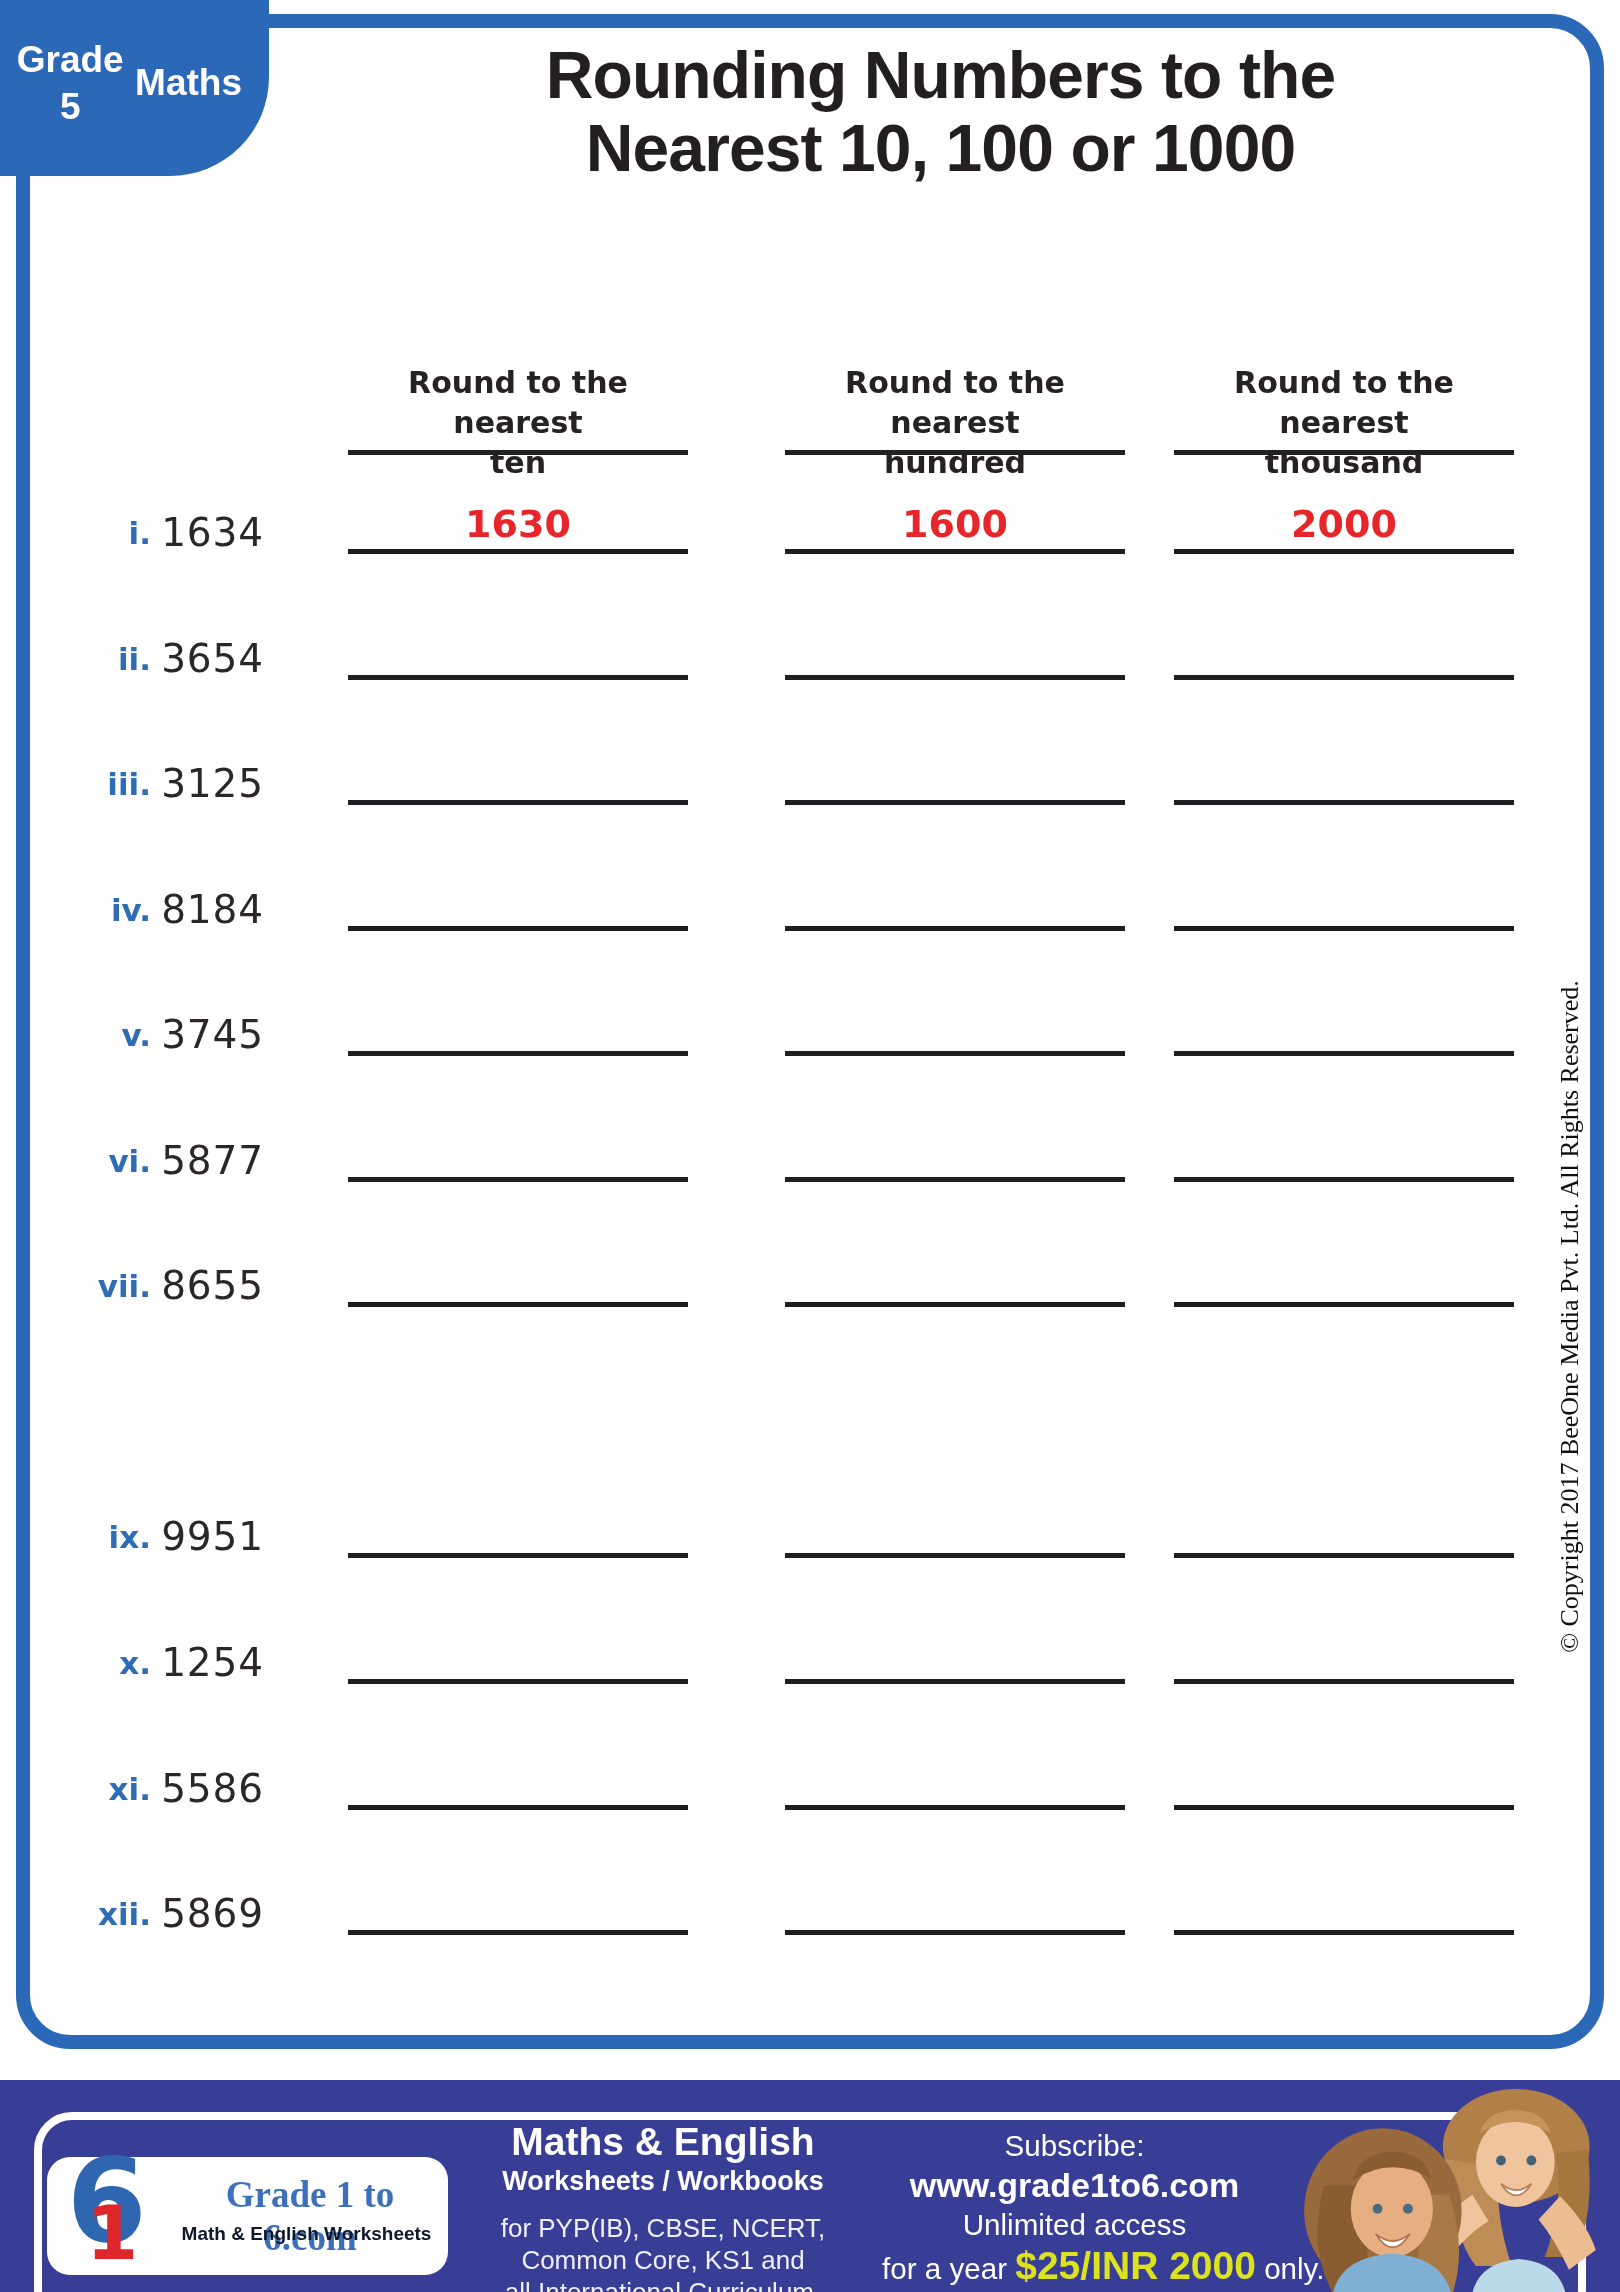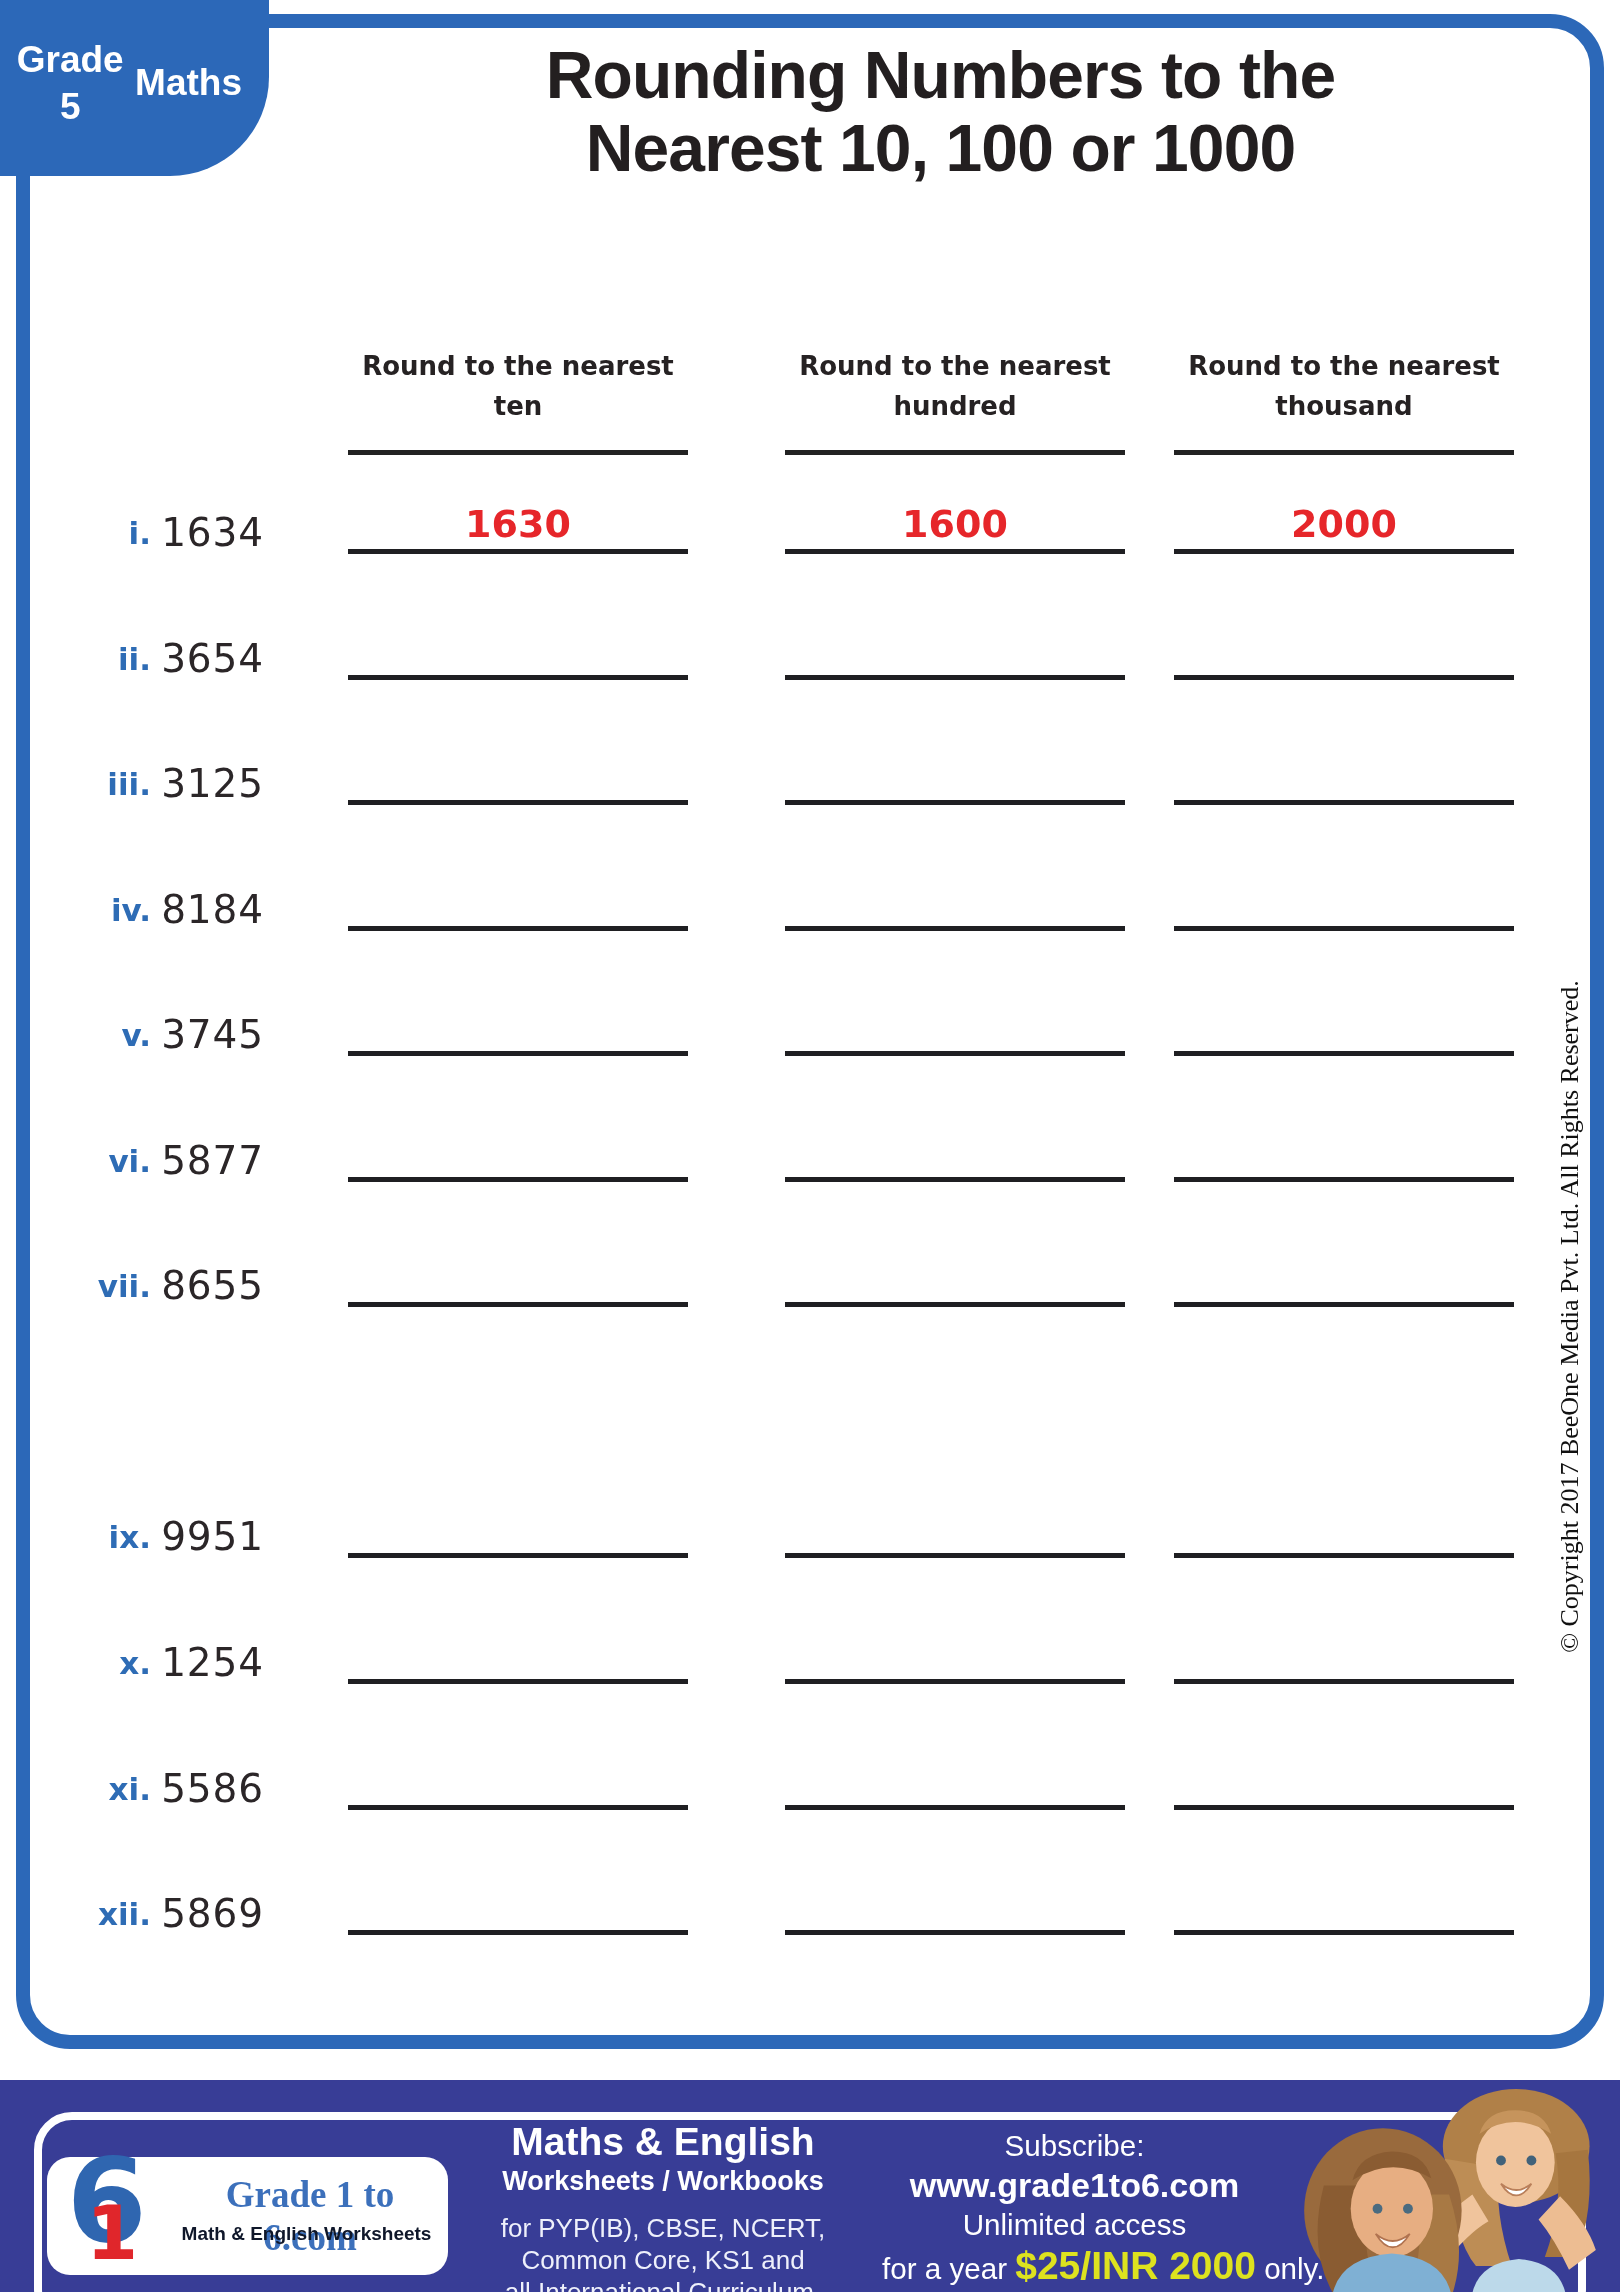--- a/index.html
+++ b/index.html
@@ -27,22 +27,22 @@
   
   .title{position:absolute;left:497px;top:39px;width:887px;z-index:2;
     text-align:center;color:var(--ink);font-weight:bold;font-size:66px;line-height:73px;
     letter-spacing:-0.9px;}
 
   
   .c0{left:348px;width:340px;}
   .c1{left:785px;width:340px;}
   .c2{left:1174px;width:340px;}
 
-  .col-head{position:absolute;top:346px;z-index:2;text-align:center;
-    font-family:"DejaVu Sans",sans-serif;font-weight:bold;font-size:26px;
+  .col-head{position:absolute;top:363px;z-index:2;text-align:center;
+    font-family:"DejaVu Sans",sans-serif;font-weight:bold;font-size:30px;
     line-height:40px;color:#262223;}
   .head-line{position:absolute;top:450px;height:4.5px;background:#222;z-index:2;}
 
   
   #rows{position:absolute;left:0;top:0;width:1620px;height:2293px;z-index:2;}
   .row{position:absolute;left:0;width:1620px;height:125px;}
   .numeral{position:absolute;left:18px;top:43px;width:133px;text-align:right;
     font-family:"DejaVu Sans",sans-serif;font-weight:bold;font-size:31px;color:var(--roman);}
   .value{position:absolute;left:85px;top:38px;width:179px;text-align:right;
     font-family:"DejaVu Sans",sans-serif;font-size:39px;color:#2b2628;letter-spacing:0.9px;}

